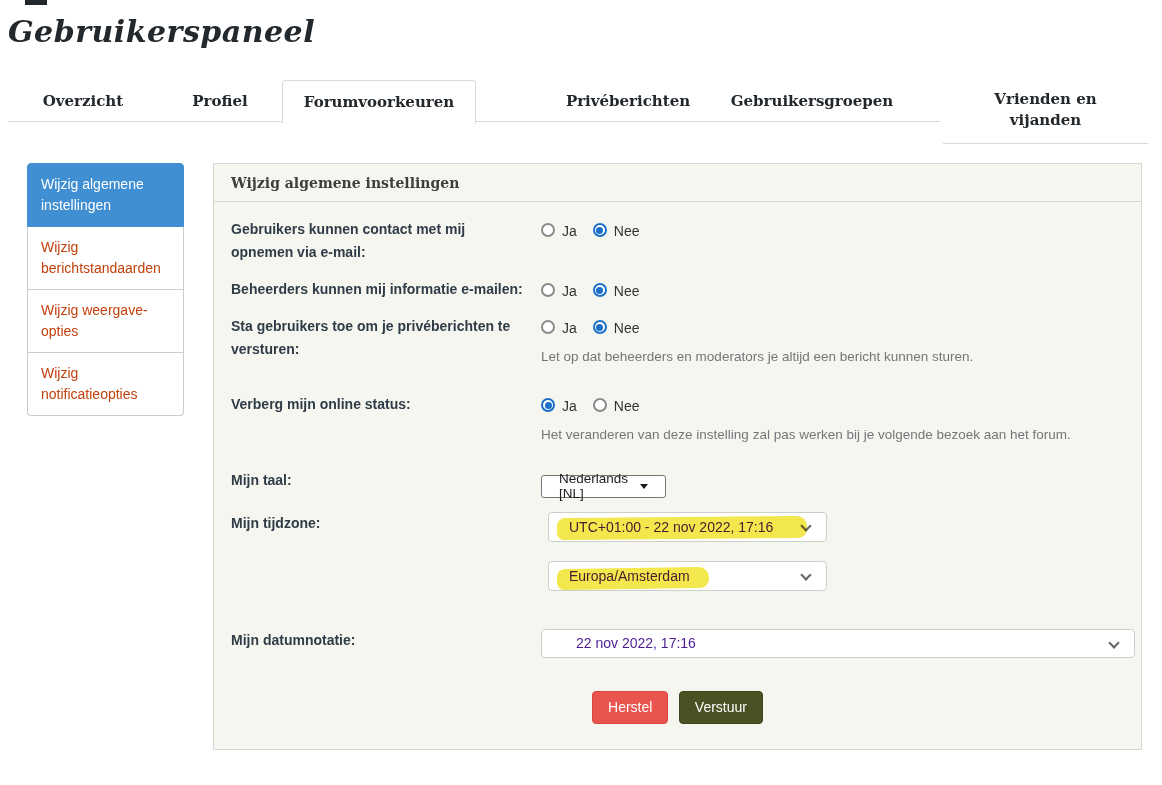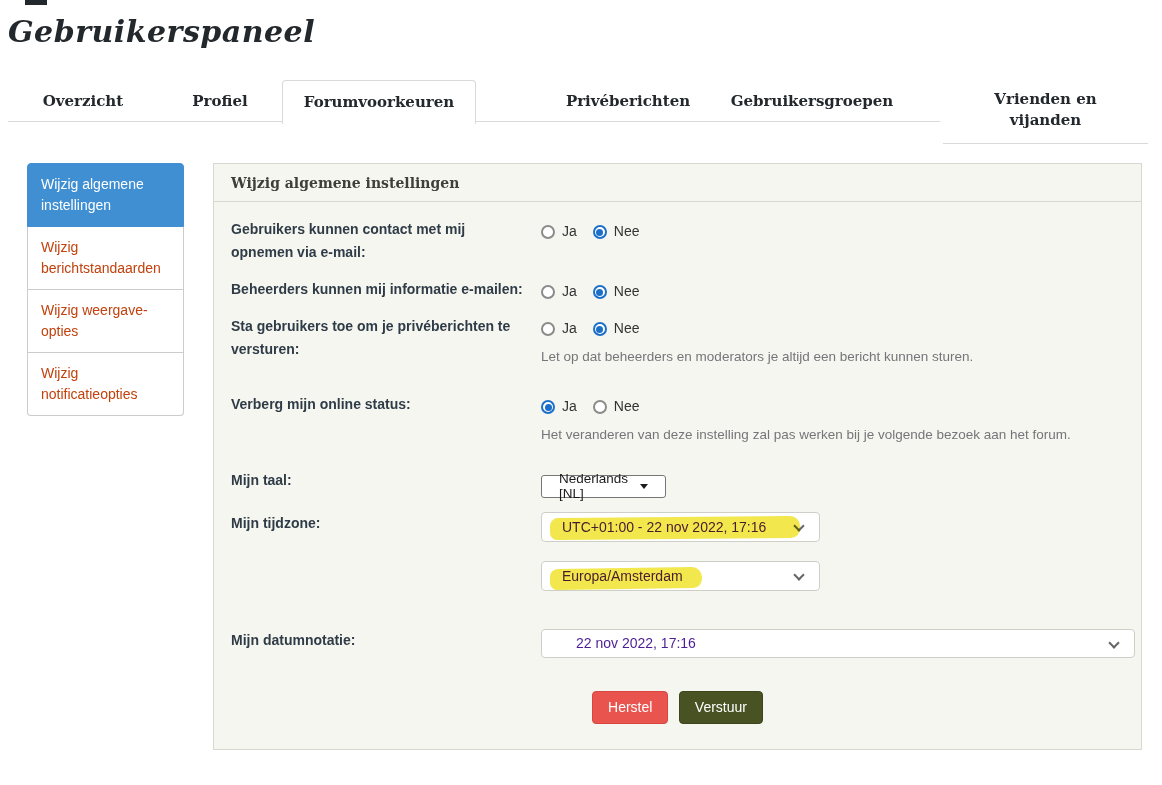--- a/index.html
+++ b/index.html
@@ -62,21 +62,21 @@
   .panel-body { padding:16px 17px 0 17px; }
 
   .row { display:flex; }
   .row-label {
     width:310px; padding-right:14px; flex:none;
     font-weight:bold; font-size:14px; line-height:23px; color:#2f3c47;
   }
   .row-field { flex:1; padding-top:3px; }
 
   .radio-line { display:flex; align-items:center; gap:16px; height:20px; }
-  .radio-opt { display:inline-flex; align-items:flex-end; gap:7px; cursor:pointer; }
+  .radio-opt { display:inline-flex; align-items:flex-start; gap:7px; cursor:pointer; }
   .rb {
     width:14px; height:14px; border-radius:50%;
     border:2px solid #8b8b8b; background:#fff; flex:none; position:relative;
   }
   .radio-opt.checked .rb { border-color:#1c6fc9; }
   .radio-opt.checked .rb::after {
     content:''; position:absolute; left:50%; top:50%; width:7px; height:7px;
     margin:-3.5px 0 0 -3.5px; border-radius:50%; background:#1c6fc9;
   }
   .rl { font-size:14px; color:#333; }
@@ -114,21 +114,21 @@
     display:inline-block; height:33px; padding:0 15px; line-height:31px;
     border-radius:4px; font-size:14px; color:#fff; cursor:pointer; border:1px solid transparent;
   }
   .btn-reset  { background:#e9554e; border-color:#d9453f; margin-right:6px; }
   .btn-submit { background:#485223; border-color:#3c451c; }
 
   
   .m14 { margin-bottom:14px; }
   .m26 { margin-bottom:26px; }
   .m24 { margin-bottom:24px; }
-  .m38 { margin-bottom:38px; }
+  .m38 { margin-bottom:38px;gap:7px; }
   .m33 { margin-bottom:33px; }
   .gap19 { margin-bottom:19px; }
 </style>
 </head>
 <body>
 
 <div class="frag"></div>
 
 <h1 class="page-title slab">Gebruikerspaneel</h1>
 

